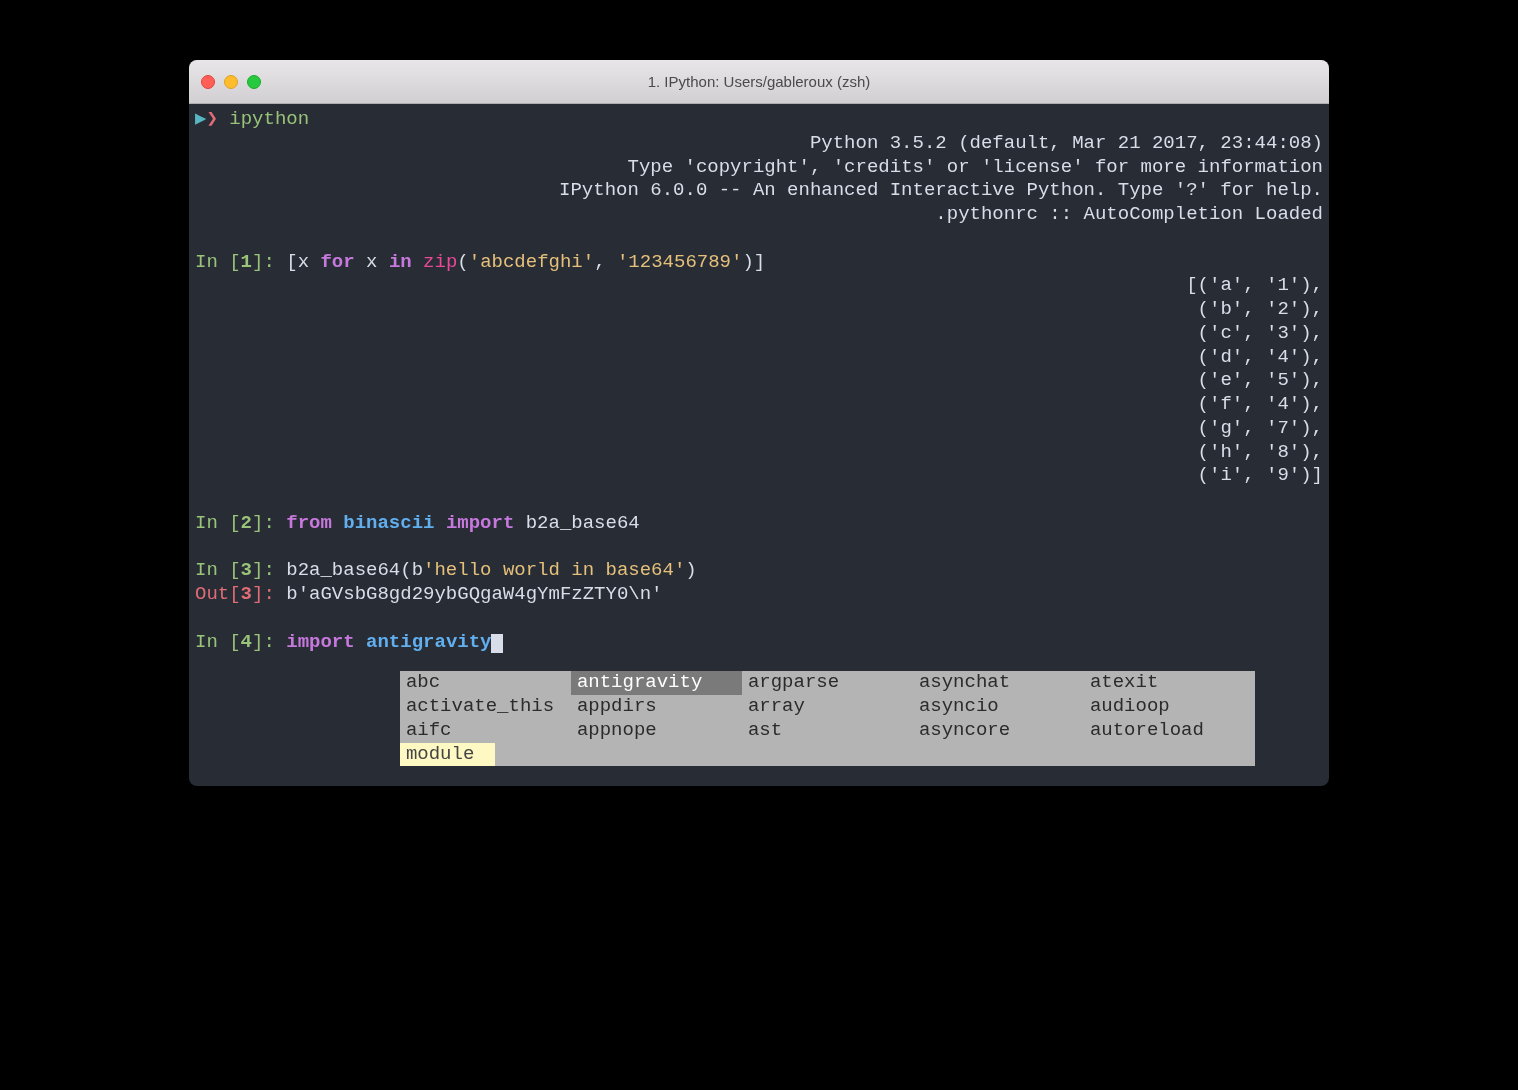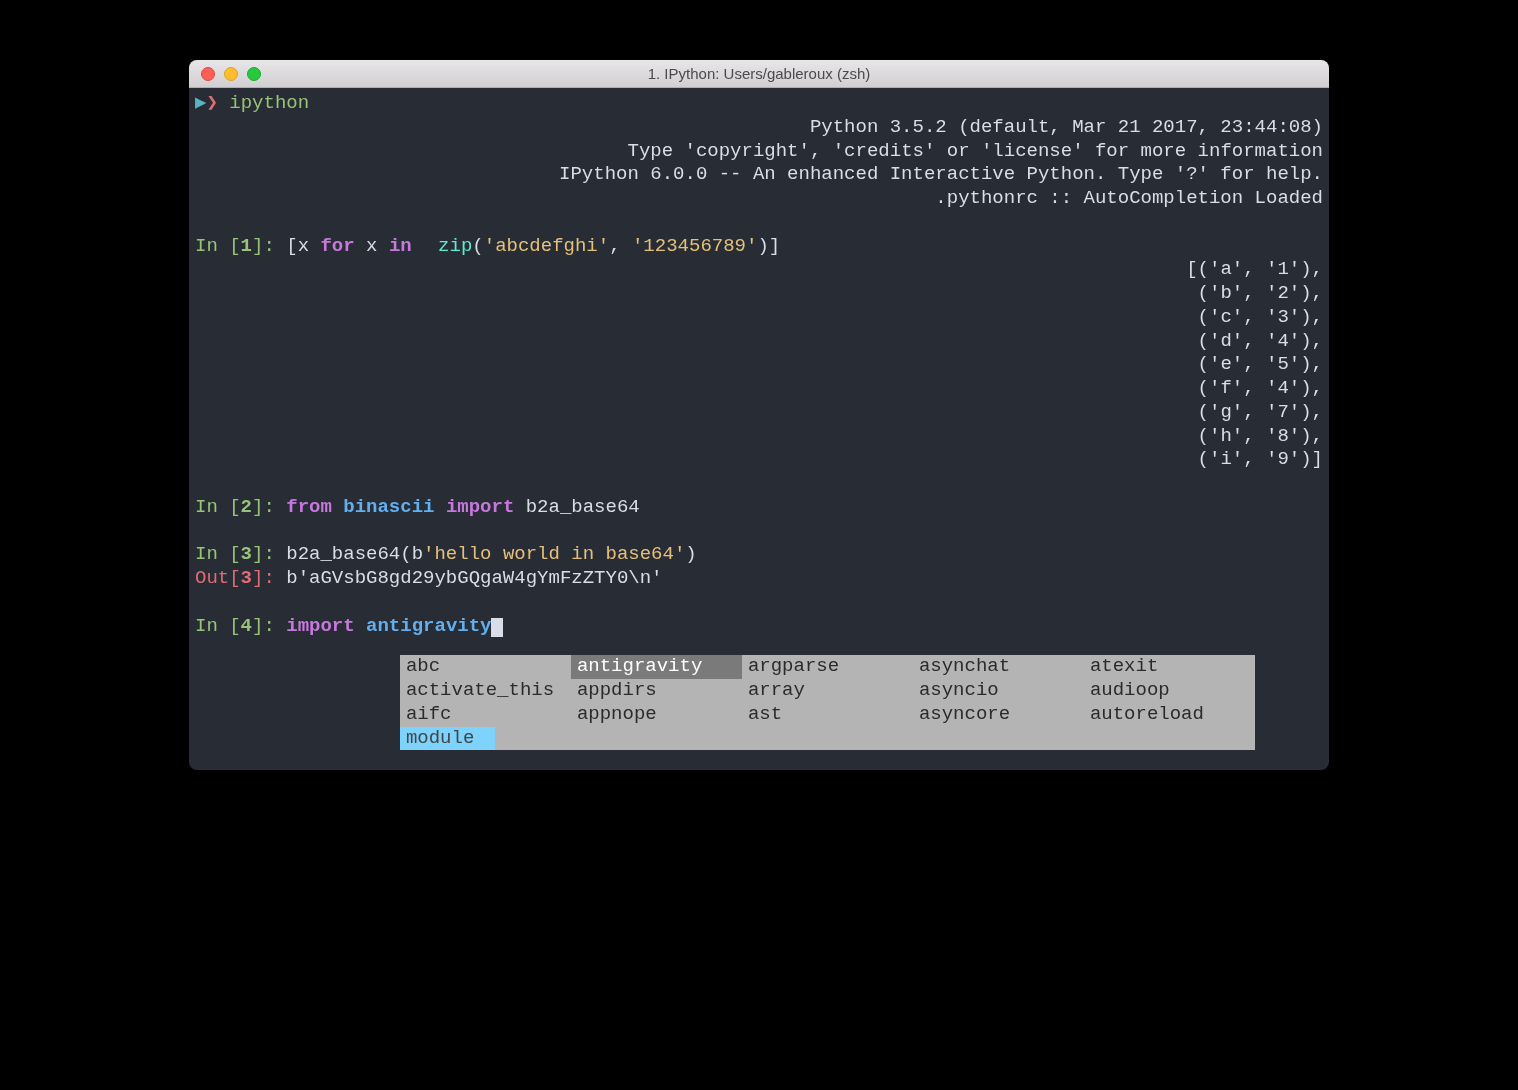--- a/index.html
+++ b/index.html
@@ -18,21 +18,21 @@
       padding-top: 60px;
     }
     .terminal-window {
       width: 1140px;
       background: #282c34;
       border-radius: 8px;
       overflow: hidden;
       box-shadow: 0 20px 60px rgba(0,0,0,0.5);
     }
     .titlebar {
-      height: 28px;
+      height: 44px;
       background: linear-gradient(#e8e6e8, #d1cfd1);
       border-bottom: 1px solid #b1aeb1;
       display: flex;
       align-items: center;
       position: relative;
     }
     .traffic-lights {
       display: flex;
       gap: 9px;
       margin-left: 12px;
@@ -64,21 +64,21 @@
     .line { white-space: pre; }
     .prompt-arrow { color: #56b6c2; }
     .prompt-angle { color: #e06c75; }
     .cmd { color: #98c379; }
     .plain { color: #d8dee9; text-align: right; }
     .in-prompt { color: #98c379; }
     .in-num { color: #98c379; font-weight: bold; }
     .out-prompt { color: #e06c75; }
     .out-num { color: #e06c75; font-weight: bold; }
     .py-keyword { color: #c678dd; font-weight: bold; }
-    .py-builtin { color: #5eead4; margin-left: 15px; }
+    .py-builtin { color: #ec4899; }
     .py-string { color: #e5c07b; }
     .py-module { color: #61afef; font-weight: bold; }
     .py-cursor { background: #d8dee9; display: inline-block; width: 0.58em; height: 1em; vertical-align: text-bottom; }
     .blank-line { height: 1.25em; }
     .autocomplete {
       display: inline-block;
       background: #b4b4b4;
       margin-top: 17px;
       font-size: 19px;
       line-height: 1.25;
@@ -89,21 +89,21 @@
       width: 9em;
       padding: 0 0.3em;
       color: #2b2b2b;
       white-space: pre;
     }
     .ac-cell.selected {
       background: #7a7a7a;
       color: #fff;
     }
     .ac-cell.statusbar {
-      background: #7dd3fc;
+      background: #fef9c3;
       color: #444;
       width: 5em;
     }
   </style>
 </head>
 <body>
 
 <div class="terminal-window">
   <div class="titlebar">
     <div class="traffic-lights">

